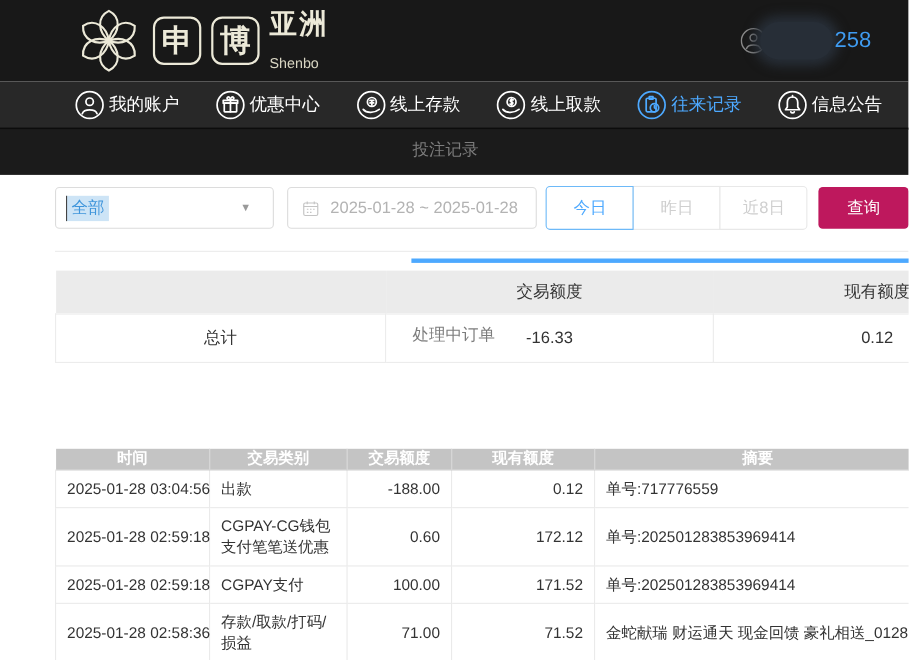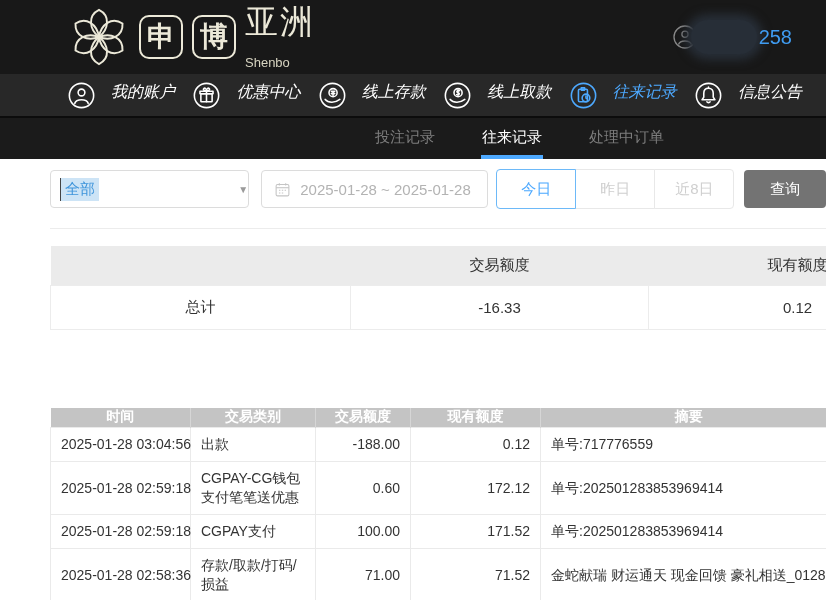--- a/index.html
+++ b/index.html
@@ -8,69 +8,69 @@
 
   
   .topbar { height:74px; background:#181818; display:flex; align-items:center;
     justify-content:space-between; padding:0 34px 0 68px; }
   .logo { display:flex; align-items:center; gap:9px; }
   .logo-flower { width:62px; height:62px; }
   .logo-char { width:44px; height:44px; border:2px solid #ece9d8; border-radius:10px;
     color:#ece9d8; font-size:28px; font-weight:bold; display:flex; align-items:center;
     justify-content:center; }
   .logo-txtcol { display:flex; flex-direction:column; line-height:1.05; color:#ece9d8; }
-  .logo-region { font-size:33px; font-weight:normal; letter-spacing:2px; }
+  .logo-region { font-size:25px; font-weight:bold; letter-spacing:2px; }
   .logo-sub { font-size:13px; color:#d8d5c2;margin-top:16px; }
   .userbox { display:flex; align-items:center; }
   .user-icon { width:24px; height:24px; flex:0 0 auto; }
   .blur-pill { width:66px; height:34px; margin-left:-6px; background:#272e37;
     border-radius:17px; box-shadow:0 0 10px 6px #272e37; }
   .user-suffix { color:#3f9bf0; font-size:20px; margin-left:2px; }
 
   
   .mainnav { height:44px; background:#282828; border-bottom:2px solid #0c0c0c;
     display:flex; align-items:center; justify-content:space-between;
     padding:0 24px 0 68px; }
-  .nav-item { display:flex; gap:16px; color:#fff; font-size:16px;
-    cursor:pointer; white-space:nowrap;font-style:italic; }
+  .nav-item { display:flex; align-items:center; gap:4px; color:#fff; font-size:16px;
+    cursor:pointer; white-space:nowrap; }
   .nav-item.active { color:#4da9ff; }
   .nav-ico { width:27px; height:27px; }
   .nav-ico svg { width:100%; height:100%; stroke:currentColor; fill:none;
     stroke-width:1.4; stroke-linecap:round; stroke-linejoin:round; }
 
   
   .subnav { height:41px; background:#1b1b1b; display:flex; gap:47px;
-    padding-left:375px; }
+    padding-left:375px;flex-direction:column; }
   .tab { color:#7d7d7d; font-size:15px; line-height:37px; position:relative;
     cursor:pointer; white-space:nowrap; }
   .tab.active { color:#ffffff; }
   .tab.active::after { content:""; position:absolute; left:-1px; right:-1px; bottom:0;
     height:4px; background:#4da9ff; }
 
   
   .content { padding-left:50px; }
   .filter-row { display:flex; align-items:center; margin-top:11px; height:38px; }
   .select-box { width:200px; height:38px; border:1px solid #dcdcdc; border-radius:4px;
-    display:flex; align-items:center; justify-content:space-between; padding:0 0 0 9px;
+    display:flex; align-items:center; justify-content:space-between; padding:0 20px 0 9px;
     cursor:pointer; background:#fff; }
   .sel-text { background:#cde4f6; color:#3f95db; font-size:15px; padding:2px 4px;
     border-left:1px solid #444; }
   .sel-caret { color:#9a9a9a; font-size:10px; }
   .date-box { margin-left:12px; width:228px; height:38px; border:1px solid #dcdcdc;
     border-radius:4px; display:flex; align-items:center; gap:9px; padding:0 12px;
     color:#b3b3b3; font-size:15px; cursor:pointer; background:#fff; }
   .cal-ico { width:17px; height:17px; }
   .cal-ico svg { width:100%; height:100%; stroke:#c4c4c4; fill:none; stroke-width:1.5; }
   .btn-group { display:flex; margin-left:8px; }
   .qbtn { width:80px; height:40px; background:#fff; border:1px solid #e8e8e8;
     color:#cfcfcf; font-size:15px; margin-left:-1px; cursor:pointer; }
   .qbtn:first-child { border-radius:4px 0 0 4px; margin-left:0; }
   .qbtn:last-child { border-radius:0 4px 4px 0; }
   .qbtn.active { border:1px solid #6db9f8; color:#4da9ff; position:relative; z-index:1; }
-  .query-btn { margin-left:10px; width:82px; height:38px; background:#737373;
+  .query-btn { margin-left:10px; width:82px; height:38px; background:#be185d;
     border:none; border-radius:4px; color:#fff; font-size:15px; cursor:pointer; }
 
   .divider { margin-top:20px; width:776px; height:1px; background:#ececec; }
 
   
   table { border-collapse:collapse; table-layout:fixed; }
   .summary-table { margin-top:17px; width:896px; font-size:15px; color:#333;
     text-align:center; }
   .summary-table thead th { background:#ebebeb; height:39px; font-weight:normal; }
   .summary-table tbody td { border:1px solid #ececec; height:44px; background:#fff; }

